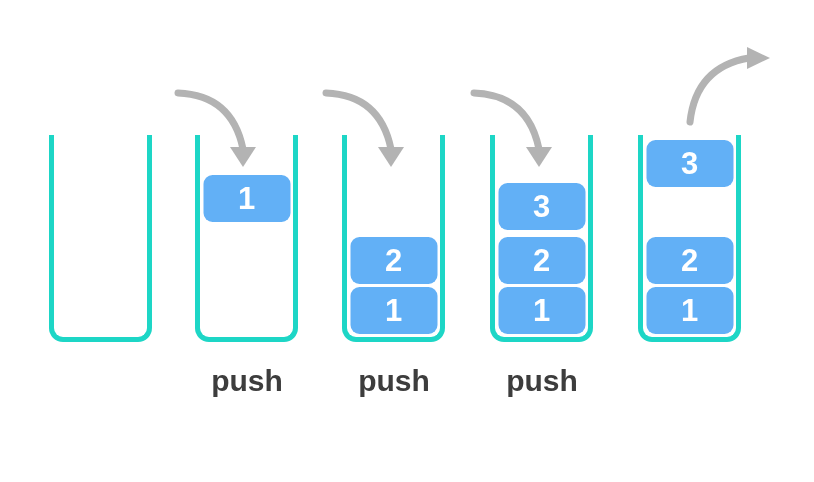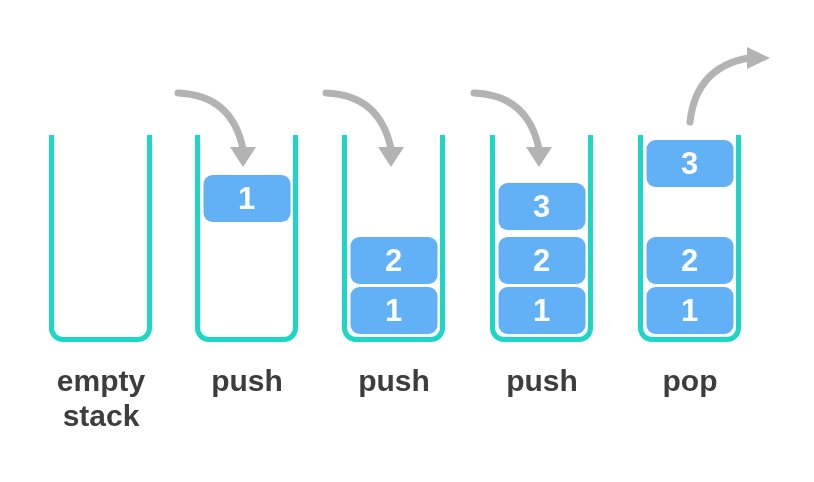--- a/index.html
+++ b/index.html
@@ -87,22 +87,20 @@
     <polygon points="60,62 86,62 73,82" fill="#b3b3b3"></polygon>
   </svg>
 
   <svg class="arrow" style="left:682px; top:45px;" width="100" height="85" viewBox="0 0 100 85">
     <path d="M 8 77 Q 14 22 67 13" fill="none" stroke="#b3b3b3" stroke-width="7" stroke-linecap="round"></path>
     <polygon points="65,2 65,24 88,13" fill="#b3b3b3"></polygon>
   </svg>
 
   <div class="stage" style="left:49px;">
     <div class="well"></div>
-    <div class="stage-label">empty
-stack</div>
   </div>
 
   <div class="stage" style="left:195px;">
     <div class="well">
       <div class="block slot-enter">1</div>
     </div>
     <div class="stage-label">push</div>
   </div>
 
   <div class="stage" style="left:342px;">
@@ -121,16 +119,15 @@
     </div>
     <div class="stage-label">push</div>
   </div>
 
   <div class="stage" style="left:638px;">
     <div class="well">
       <div class="block slot-pop">3</div>
       <div class="block slot-mid">2</div>
       <div class="block slot-bottom">1</div>
     </div>
-    <div class="stage-label">pop</div>
   </div>
 
 </div>
 
 </body></html>

